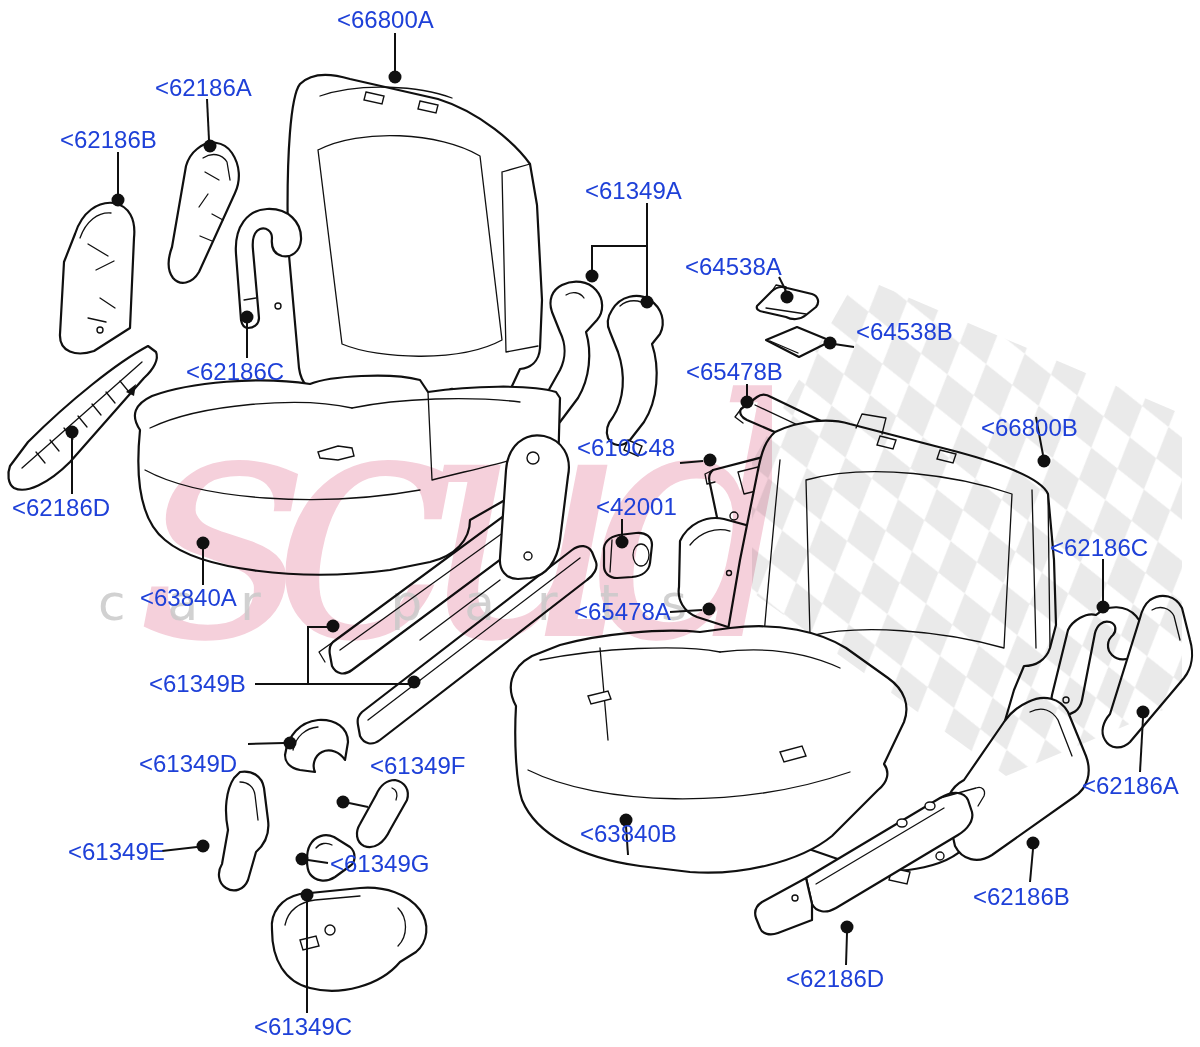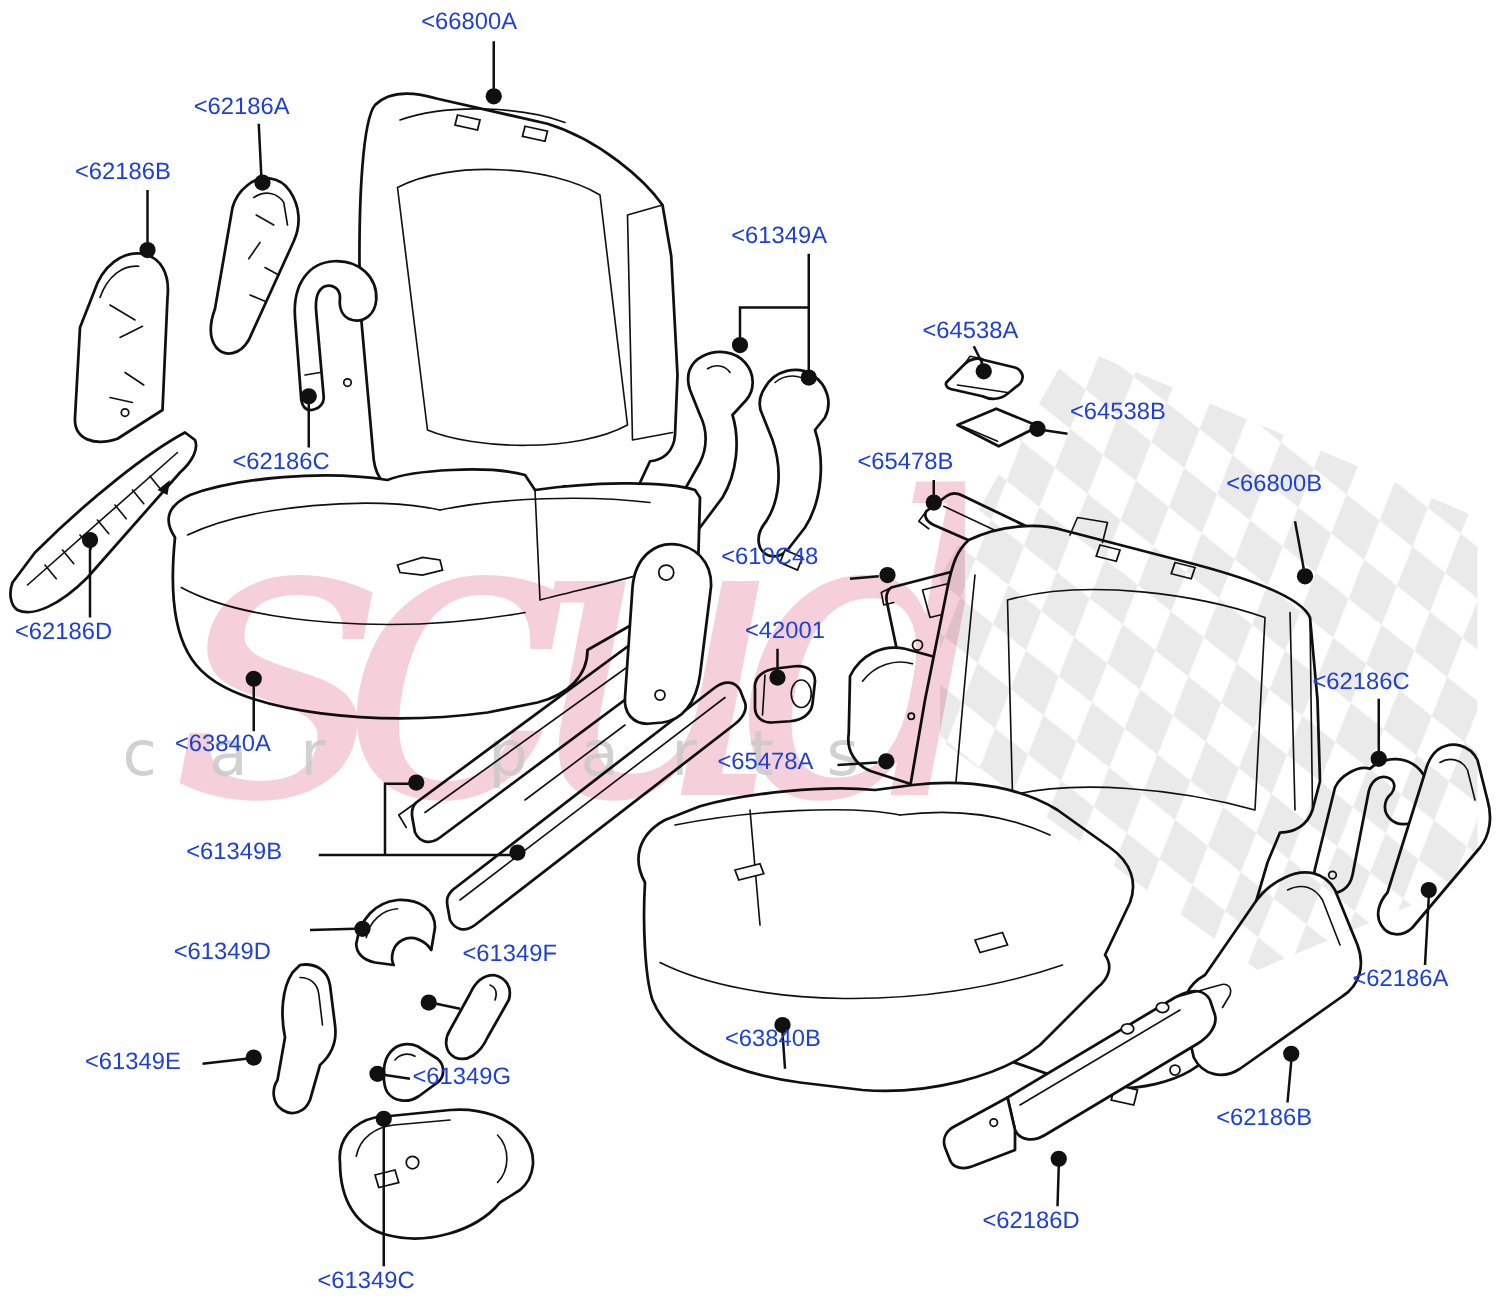--- a/index.html
+++ b/index.html
@@ -19,21 +19,21 @@
   .wm-brand{
     font-family:"DejaVu Serif","Liberation Serif",serif;font-style:italic;
     font-size:330px;letter-spacing:-38px;fill:var(--watermark_pink,#eda9bd);opacity:.55;
   }
   .wm-tag{
     font-family:"DejaVu Sans","Liberation Sans",sans-serif;
     font-size:50px;letter-spacing:42px;word-spacing:30px;fill:var(--watermark_gray,#c9c9c9);opacity:.85;
   }
   .callout{
     position:absolute;color:var(--label_blue,#1e40d8);
-    font-size:19px;line-height:1;white-space:nowrap;cursor:pointer;user-select:none;
+    font-size:24px;line-height:1;white-space:nowrap;cursor:pointer;user-select:none;
   }
 </style>
 </head>
 <body>
 
 <div class="canvas">
 
   <svg class="art" viewBox="0 0 1200 1047">
     <defs>
       <pattern id="chk" width="40" height="54" patternUnits="userSpaceOnUse" patternTransform="rotate(-15 950 500)">
@@ -287,27 +287,27 @@
         <circle class="dot" cx="1143" cy="712" r="6.5"></circle>
     </g>
   </svg>
 
   <div class="callout" style="left:337px;top:8px">&lt;66800A</div>
   <div class="callout" style="left:155px;top:76px">&lt;62186A</div>
   <div class="callout" style="left:60px;top:128px">&lt;62186B</div>
   <div class="callout" style="left:186px;top:360px">&lt;62186C</div>
   <div class="callout" style="left:12px;top:496px">&lt;62186D</div>
   <div class="callout" style="left:585px;top:179px">&lt;61349A</div>
-  <div class="callout" style="left:738px;top:255px">&lt;64538A</div>
+  <div class="callout" style="left:685px;top:255px">&lt;64538A</div>
   <div class="callout" style="left:856px;top:320px">&lt;64538B</div>
   <div class="callout" style="left:686px;top:360px">&lt;65478B</div>
   <div class="callout" style="left:577px;top:436px">&lt;610C48</div>
   <div class="callout" style="left:596px;top:495px">&lt;42001</div>
   <div class="callout" style="left:574px;top:600px">&lt;65478A</div>
-  <div class="callout" style="left:981px;top:378px">&lt;66800B</div>
+  <div class="callout" style="left:981px;top:416px">&lt;66800B</div>
   <div class="callout" style="left:1050px;top:536px">&lt;62186C</div>
   <div class="callout" style="left:140px;top:586px">&lt;63840A</div>
   <div class="callout" style="left:149px;top:672px">&lt;61349B</div>
   <div class="callout" style="left:139px;top:752px">&lt;61349D</div>
   <div class="callout" style="left:68px;top:840px">&lt;61349E</div>
   <div class="callout" style="left:370px;top:754px">&lt;61349F</div>
   <div class="callout" style="left:330px;top:852px">&lt;61349G</div>
   <div class="callout" style="left:254px;top:1015px">&lt;61349C</div>
   <div class="callout" style="left:580px;top:822px">&lt;63840B</div>
   <div class="callout" style="left:786px;top:967px">&lt;62186D</div>

